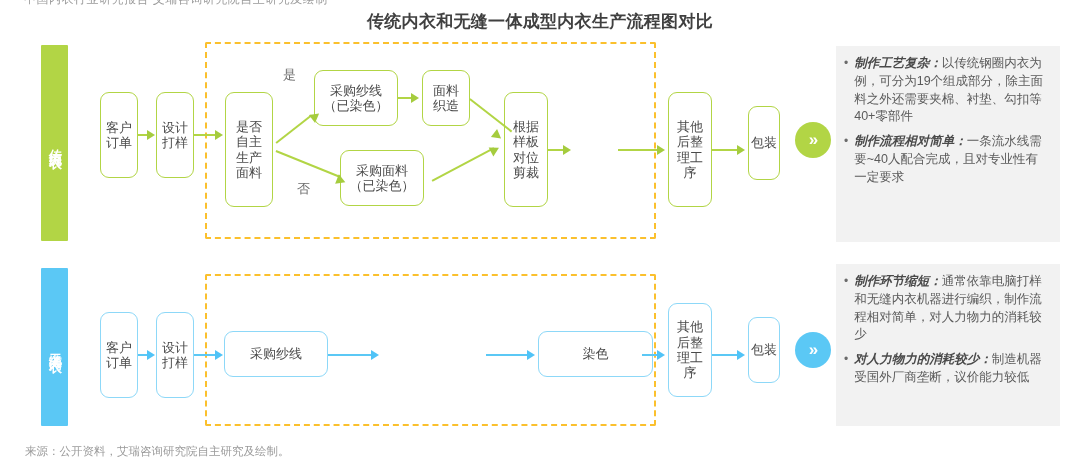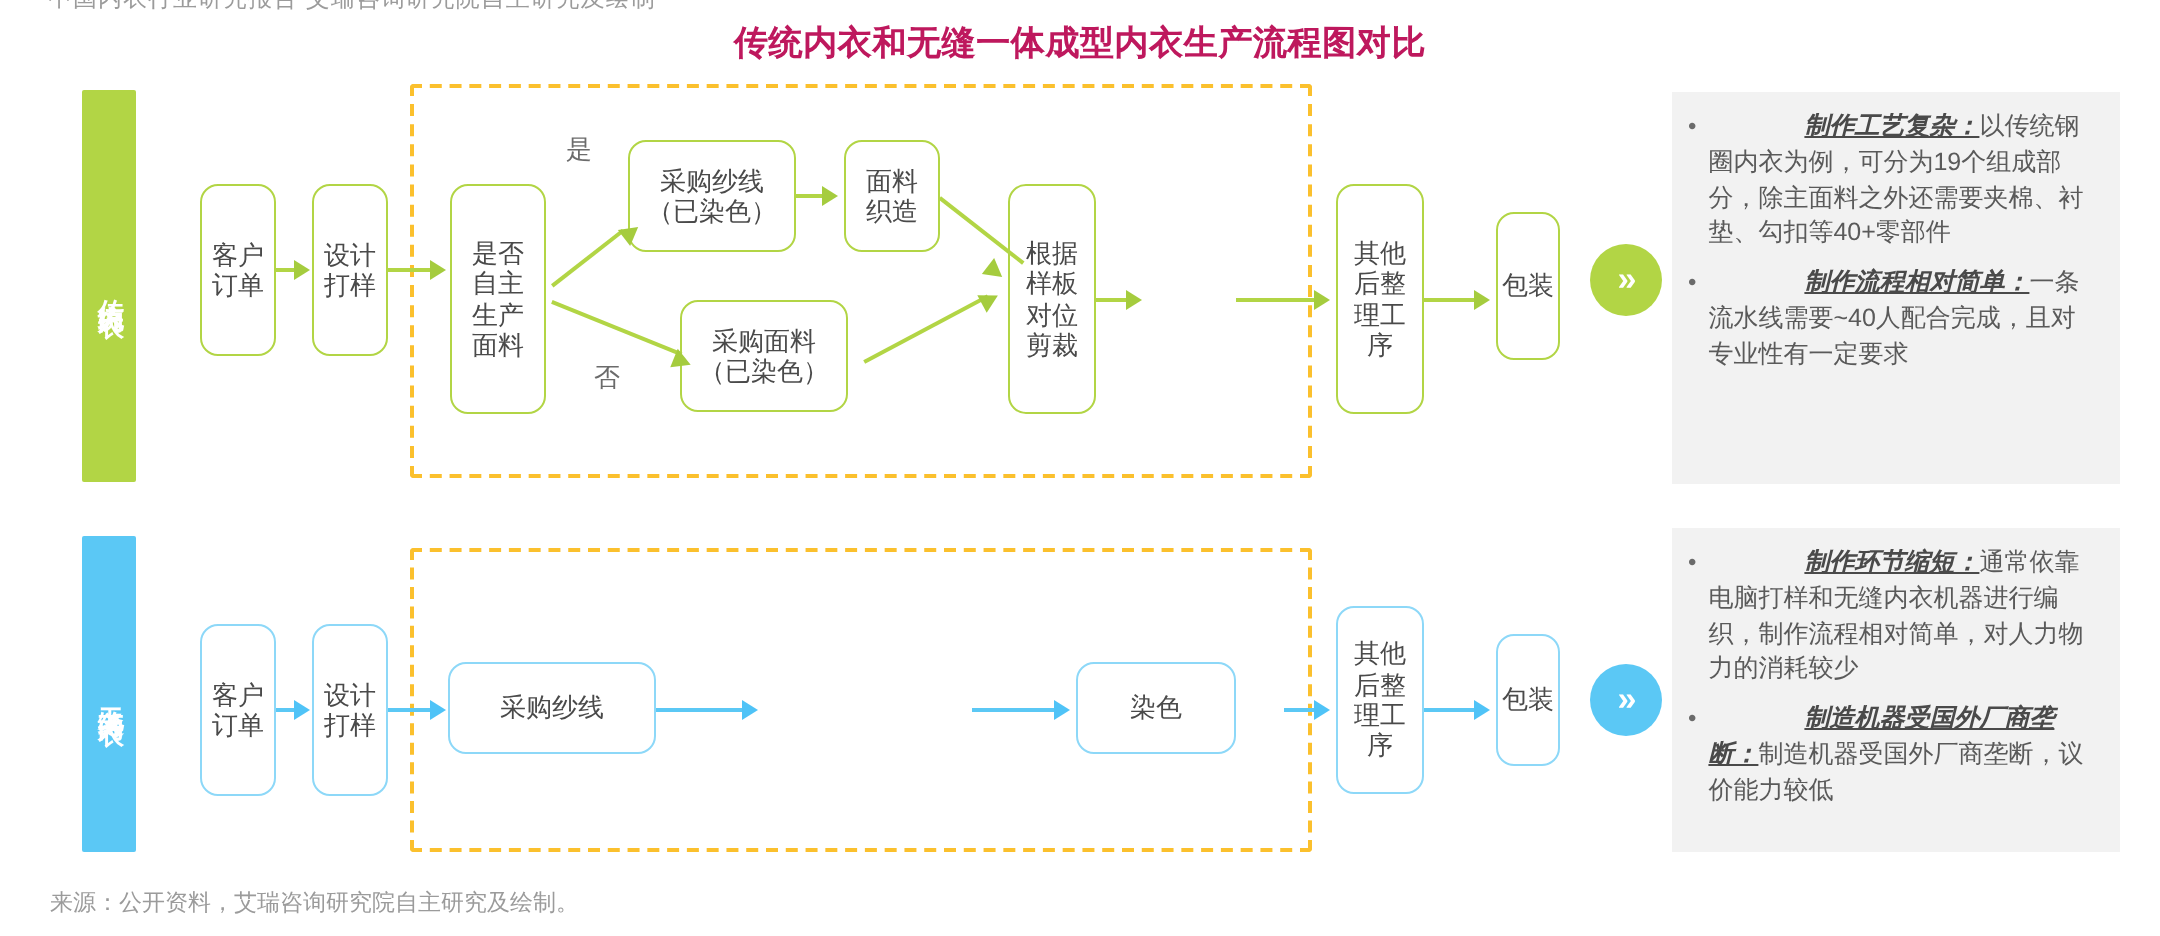--- a/index.html
+++ b/index.html
@@ -17,21 +17,21 @@
   .clipped-line{
     position:absolute;left:24px;top:-9px;
     font-size:12px;color:#9b9b9b;letter-spacing:.5px;
     white-space:nowrap;
   }
 
   
   .title{
     position:absolute;left:0;top:10px;width:1080px;
     text-align:center;
-    font-size:17px;font-weight:bold;color:#be185d;
+    font-size:17px;font-weight:bold;color:#404040;
     letter-spacing:.3px;
   }
 
   
   .sidebar-bar{
     position:absolute;width:27px;border-radius:1px;
     color:#ffffff;font-size:13px;font-weight:bold;
     display:flex;align-items:center;justify-content:center;
     writing-mode:vertical-rl;text-orientation:upright;
     letter-spacing:2px;line-height:1.15;
@@ -93,23 +93,22 @@
   }
   .panel-1{top:46px;height:196px;}
   .panel-2{top:264px;height:162px;}
   .bullet{
     display:flex;gap:6px;font-size:12.5px;line-height:1.42;color:#5a5a5a;
     margin-bottom:7px;
   }
   .bullet .dot{color:#6b6b6b;font-size:12px;line-height:1.45;flex:0 0 auto;}
   .bullet .txt{flex:1 1 auto;}
   .bullet .lead{
-    font-weight:bold;font-style:italic;text-decoration:underline;
+    font-weight:bold;font-style:italic;
     color:#4a4a4a;
-    margin-left:48px;
   }
 
   
   .source{
     position:absolute;left:25px;top:444px;
     font-size:11.5px;color:#9b9b9b;
   }
 </style>
 </head>
 <body>
@@ -185,21 +184,21 @@
 
   <div class="sidebar-bar bar-blue">无缝内衣</div>
 
   <div class="dashed dashed-2"></div>
 
   <div class="node blue" style="left:100px;top:312px;width:38px;height:86px;">客户
 订单</div>
   <div class="node blue" style="left:156px;top:312px;width:38px;height:86px;">设计
 打样</div>
   <div class="node blue" style="left:224px;top:331px;width:104px;height:46px;">采购纱线</div>
-  <div class="node blue" style="left:538px;top:331px;width:80px;height:46px;">染色</div>
+  <div class="node blue" style="left:538px;top:331px;width:115px;height:46px;">染色</div>
   <div class="node blue" style="left:668px;top:303px;width:44px;height:94px;">其他
 后整
 理工
 序</div>
   <div class="node blue" style="left:748px;top:317px;width:32px;height:66px;">包装</div>
 
   <div class="line-h blue" style="left:138px;top:354px;width:10px;"></div>
   <div class="head blue" style="left:147px;top:350px;"></div>
 
   <div class="line-h blue" style="left:194px;top:354px;width:22px;"></div>
@@ -230,19 +229,19 @@
     </div>
   </div>
 
   <div class="panel panel-2">
     <div class="bullet">
       <span class="dot">•</span>
       <span class="txt"><span class="lead">制作环节缩短：</span><span>通常依靠电脑打样和无缝内衣机器进行编织，制作流程相对简单，对人力物力的消耗较少</span></span>
     </div>
     <div class="bullet">
       <span class="dot">•</span>
-      <span class="txt"><span class="lead">制造机器受国外厂商垄断：</span><span>制造机器受国外厂商垄断，议价能力较低</span></span>
+      <span class="txt"><span class="lead">对人力物力的消耗较少：</span><span>制造机器受国外厂商垄断，议价能力较低</span></span>
     </div>
   </div>
 
   <div class="source">来源：公开资料，艾瑞咨询研究院自主研究及绘制。</div>
 
 </div>
 
 </body></html>

